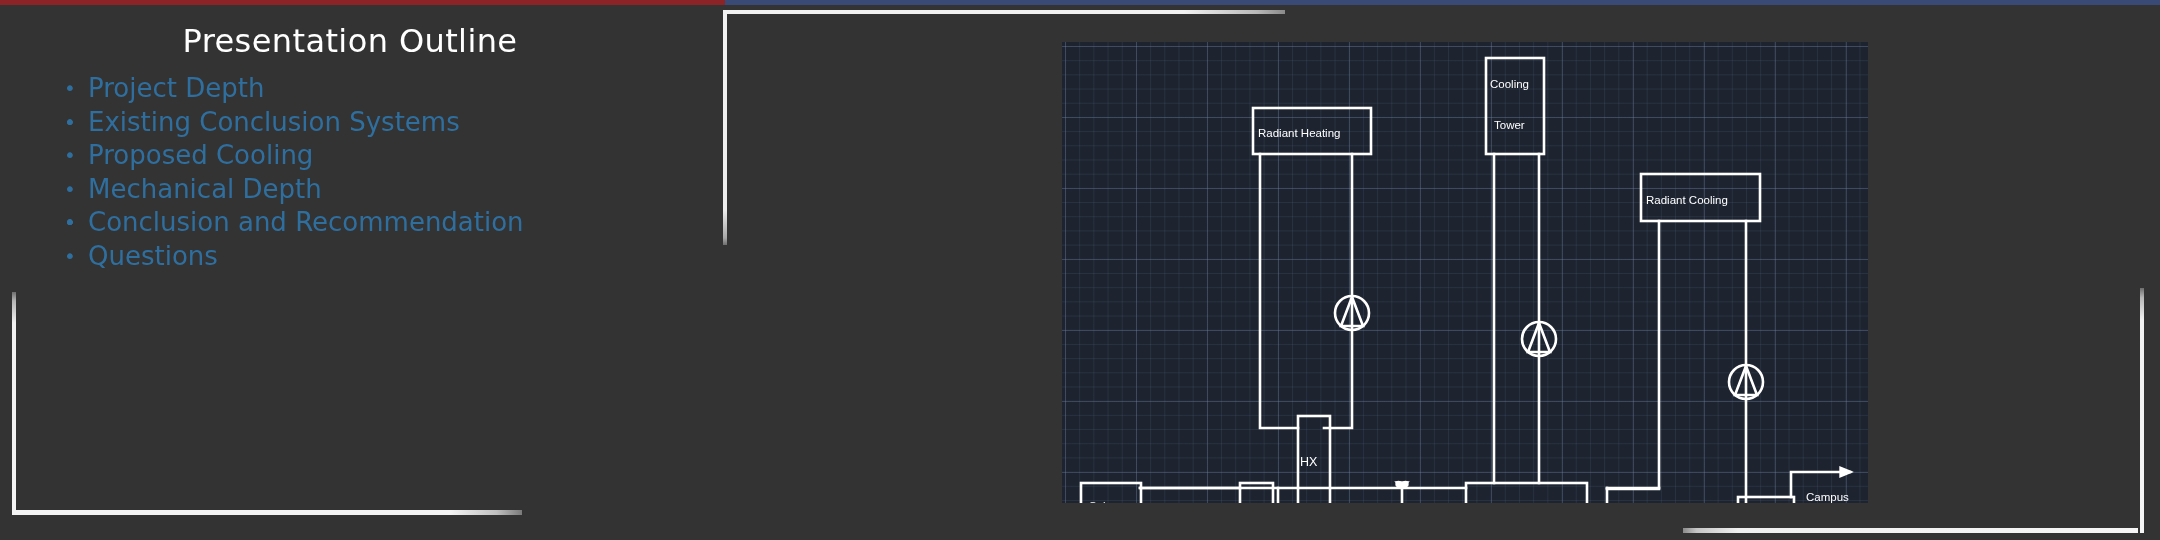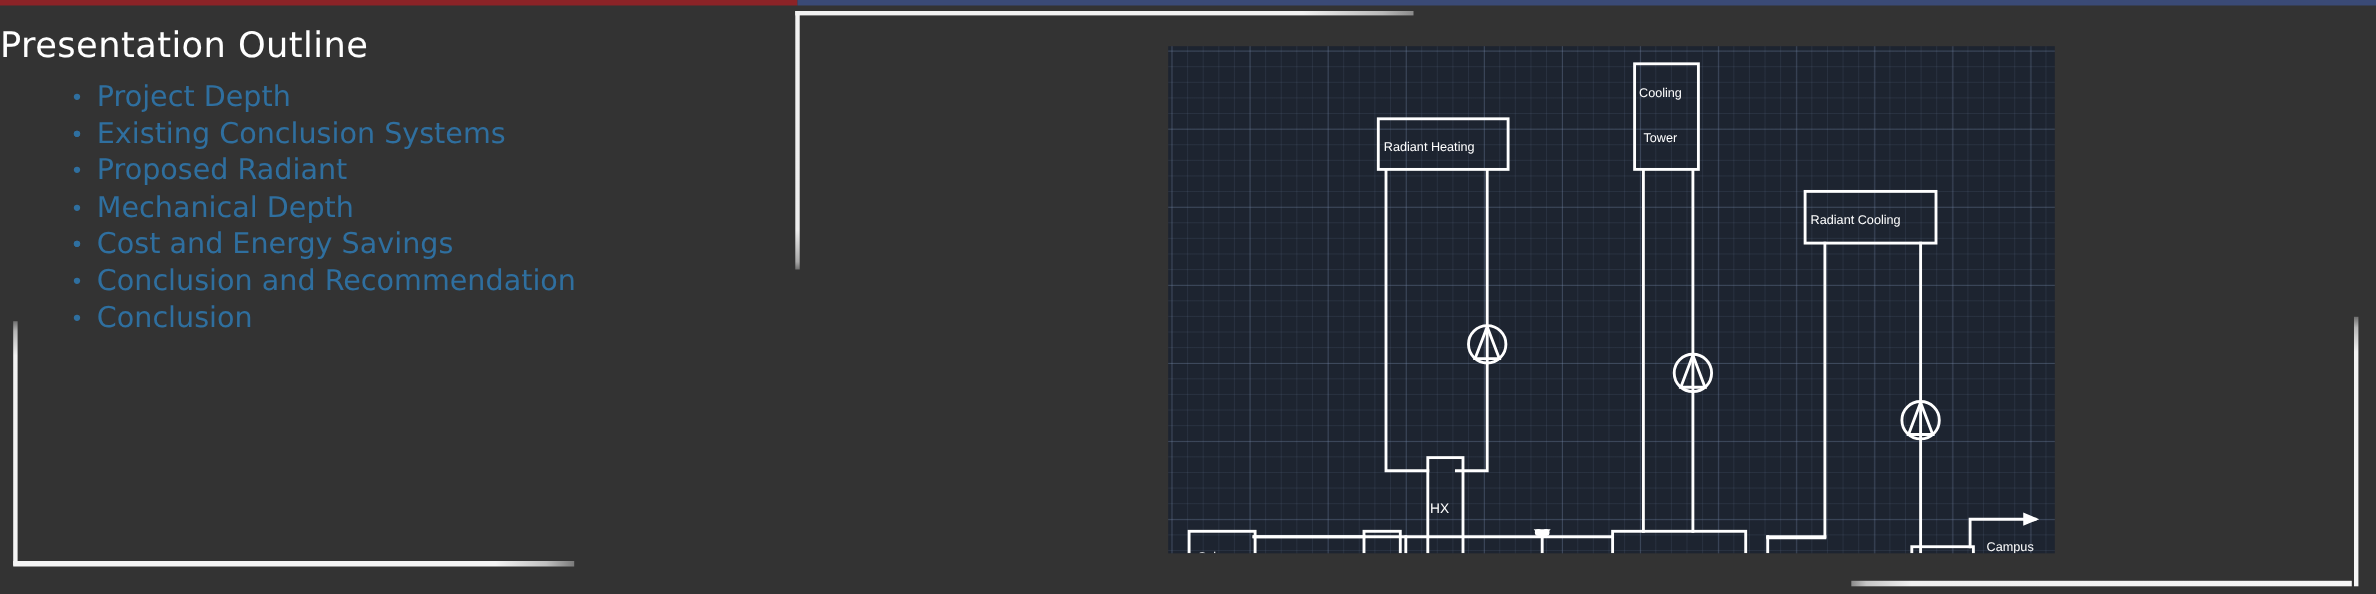--- a/index.html
+++ b/index.html
@@ -68,21 +68,21 @@
     left: 2140px; top: 288px;
     width: 4px; height: 245px;
     background: linear-gradient(to bottom, #6e6e6e 0%, #b8b8b8 4%, #f2f2f2 13%, #f6f6f6 100%);
   }
 
   
   .title {
     position: absolute;
     left: 0px; top: 22px;
     width: 700px;
-    text-align: left;
+    text-align: center;
     color: #ffffff;
     font-size: 32px;
     font-weight: 400;
     letter-spacing: 0.4px;
     white-space: nowrap;
   }
   ul.outline {
     position: absolute;
     left: 62px; top: 72px;
     margin: 0; padding: 0;
@@ -147,26 +147,26 @@
   <div class="frame-line fl-bot-h"></div>
   <div class="frame-line fl-br-h"></div>
   <div class="frame-line fl-r-v"></div>
 
   <div class="title">Presentation Outline</div>
 
   <ul class="outline">
     <li><span class="bullet">•</span><span>Project Depth</span></li>
     <li><span class="bullet">•</span></li>
     <li><span class="bullet">•</span><span>Existing Conclusion Systems</span></li>
-    <li><span class="bullet">•</span><span>Proposed Radiant</span></li>
+    <li><span class="bullet">•</span><span>Proposed Cooling</span></li>
     <li><span class="bullet">•</span><span>Mechanical Depth</span></li>
     <li><span class="bullet">•</span></li>
-    <li><span class="bullet">•</span><span>Cost and Energy Savings</span></li>
+    <li><span class="bullet">•</span></li>
     <li><span class="bullet">•</span><span>Conclusion and Recommendation</span></li>
-    <li><span class="bullet">•</span><span>Conclusion</span></li>
+    <li><span class="bullet">•</span><span>Questions</span></li>
   </ul>
 
   <div id="diagram-panel">
     <svg width="806" height="461" viewBox="0 0 806 461" xmlns="http://www.w3.org/2000/svg">
       <g fill="none" stroke="#ffffff" stroke-width="2.6" stroke-linecap="square">
 
         <path d="M 198,112 L 198,386 L 236,386"></path>
 
         <path d="M 290,112 L 290,386 L 262,386"></path>
 

